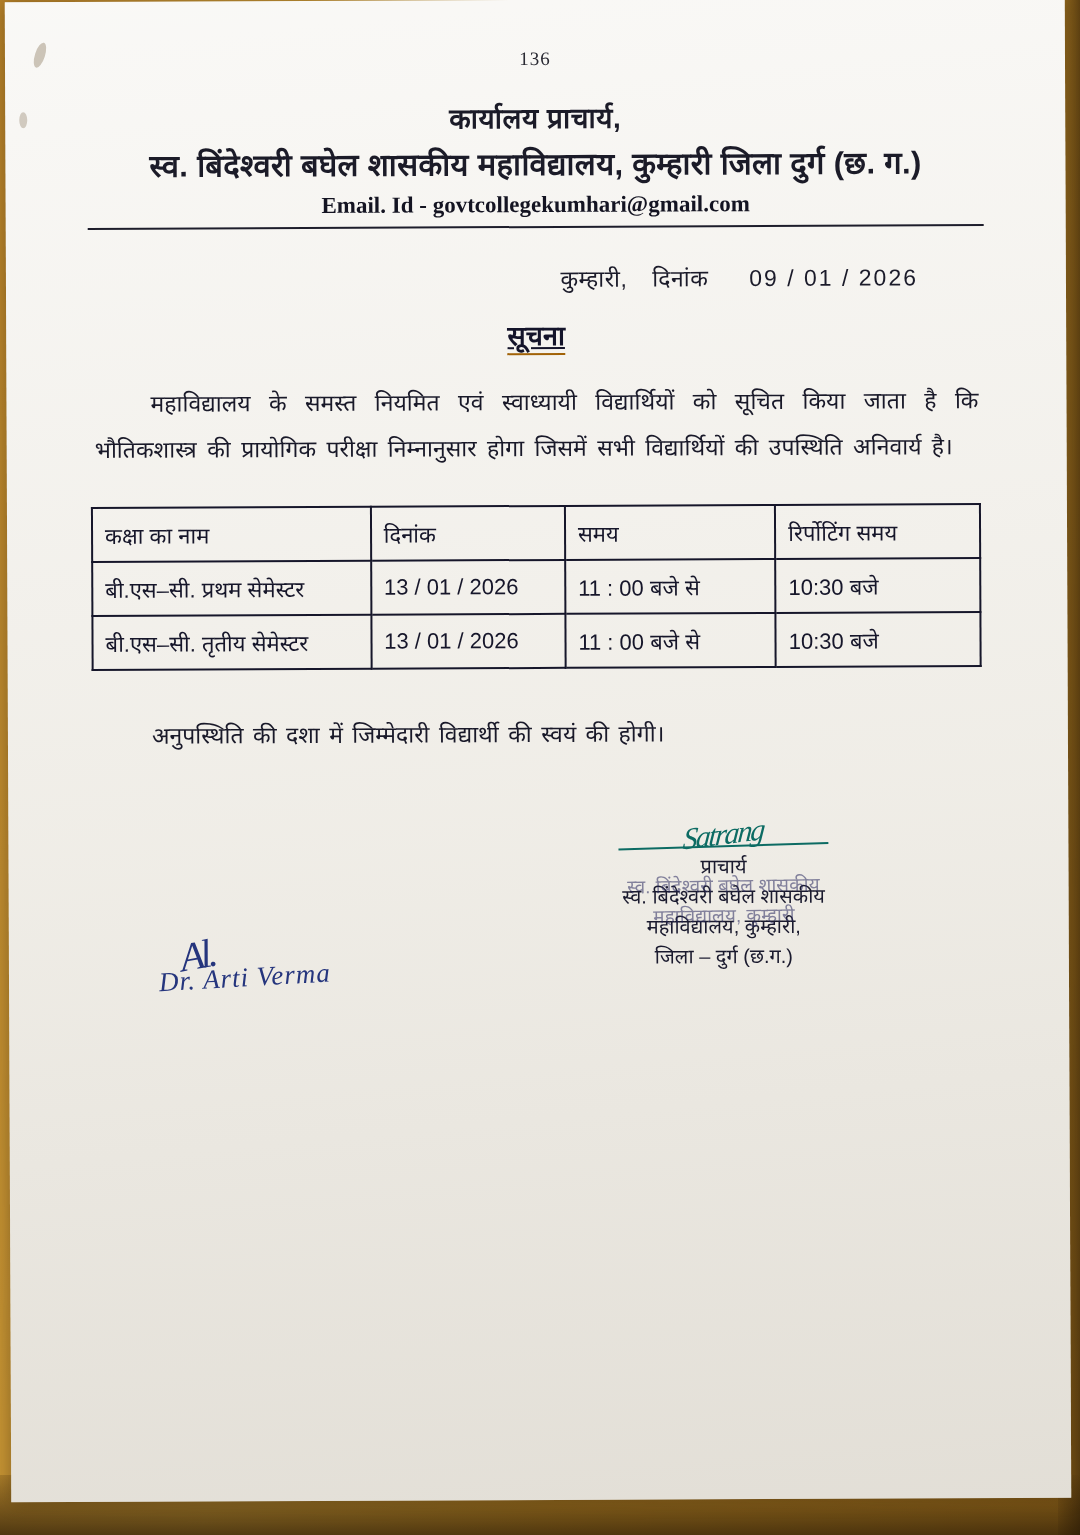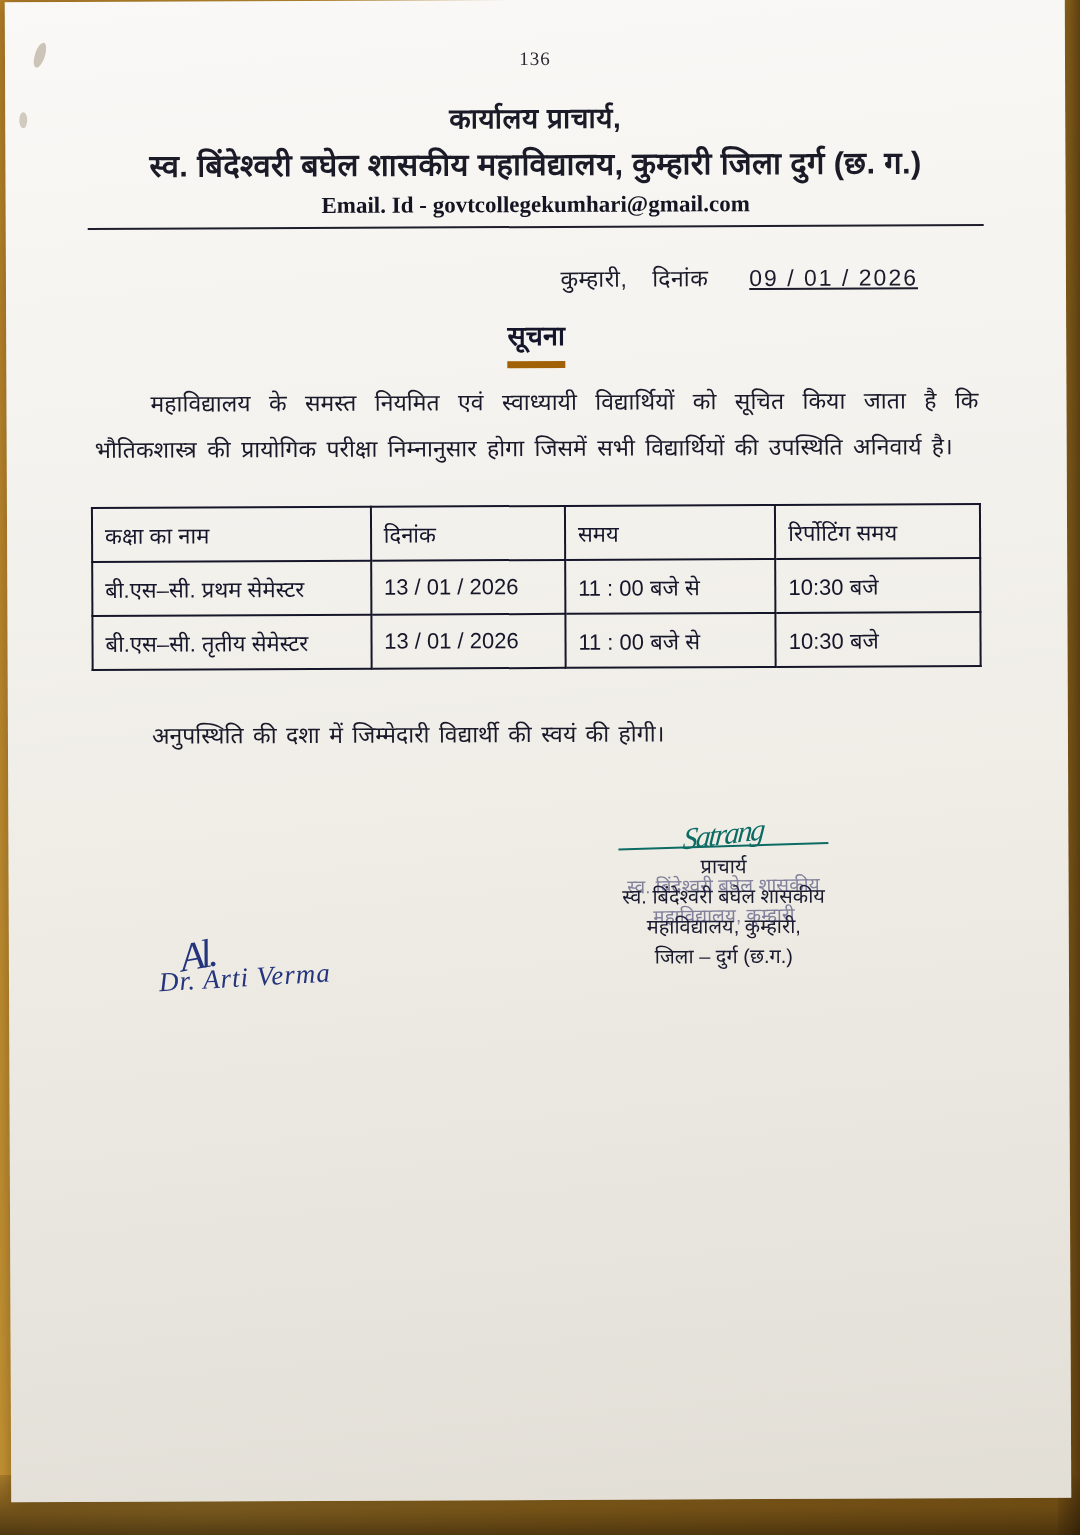--- a/index.html
+++ b/index.html
@@ -99,32 +99,33 @@
   .dateline {
     margin-top: 34px;
     text-align: right;
     padding-right: 78px;
     font-size: 23px;
     color: #1b1b2a;
     letter-spacing: 0.5px;
   }
   .dateline .city { margin-right: 18px; text-align: center; }
   .dateline .dlabel { margin-right: 34px; }
-  .dateline .dnum { letter-spacing: 2px; text-decoration: underline; }
+  .dateline .dnum { letter-spacing: 2px; }
 
   .subject {
     margin-top: 22px;
     text-align: center;
     font-size: 27px;
     font-weight: 700;
     color: #14142a;
   }
   .subject span {
-    border-bottom: 7px solid #a16207;
-    padding-bottom: 10px;
+    border-bottom: 2px solid #a16207;
+    padding-bottom: 2px;
+    text-decoration: underline;
   }
 
   .body-text {
     margin: 26px 18px 0 18px;
     font-size: 23px;
     line-height: 46px;
     color: #191929;
     text-align: justify;
     text-indent: 56px;
     word-spacing: 4px;

